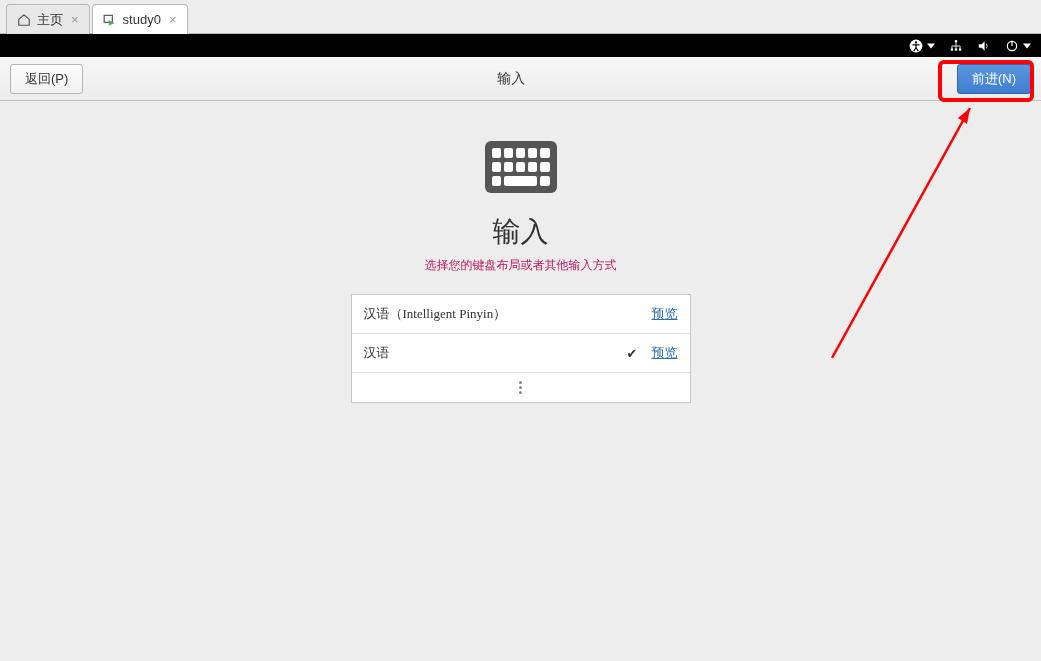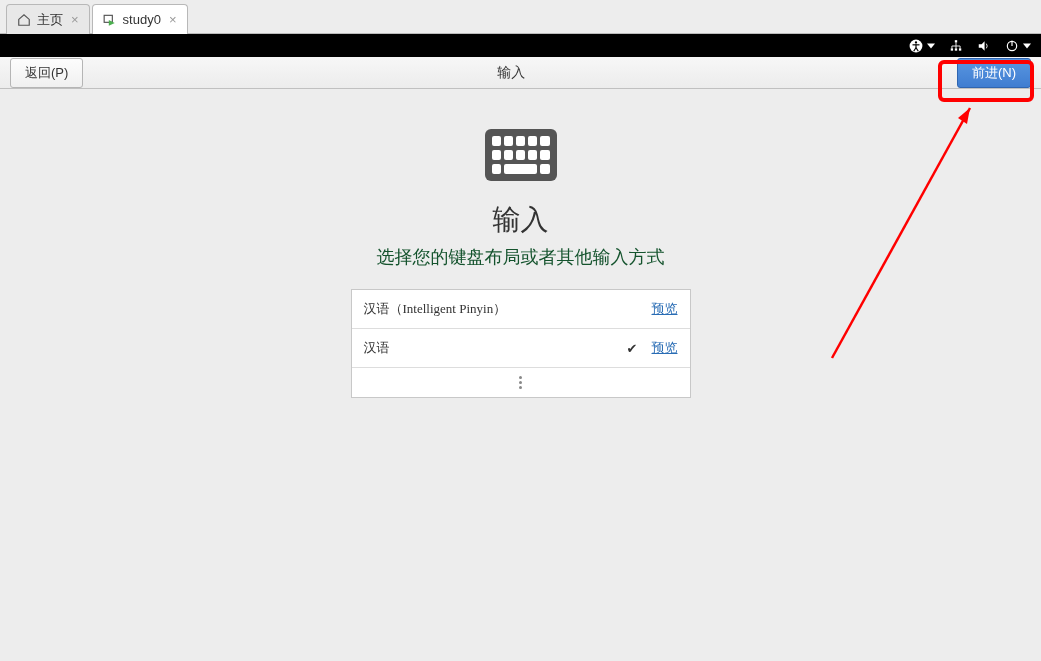--- a/index.html
+++ b/index.html
@@ -62,21 +62,21 @@
       display: inline-flex;
       align-items: center;
     }
     
     .header-bar {
       display: flex;
       align-items: center;
       justify-content: space-between;
       background: linear-gradient(#f7f7f7, #ececec);
       border-bottom: 1px solid #c0c0c0;
-      height: 32px;
+      height: 44px;
       padding: 0 10px;
     }
     .btn {
       background: linear-gradient(#fdfdfd, #f0f0f0);
       border: 1px solid #b5b5b5;
       border-radius: 3px;
       padding: 5px 14px;
       font-size: 13px;
       color: #333;
       cursor: pointer;
@@ -118,22 +118,22 @@
       height: 10px;
       flex: 1;
     }
     .main-title {
       font-size: 28px;
       color: #333;
       margin-top: 20px;
       font-weight: normal;
     }
     .main-subtitle {
-      font-size: 18px;
-      color: #14532d;
+      font-size: 12px;
+      color: #be185d;
       margin-top: 6px;
     }
     .list {
       margin-top: 20px;
       width: 340px;
       border: 1px solid #c8c8c8;
       background: #fff;
     }
     .list-item {
       display: flex;

